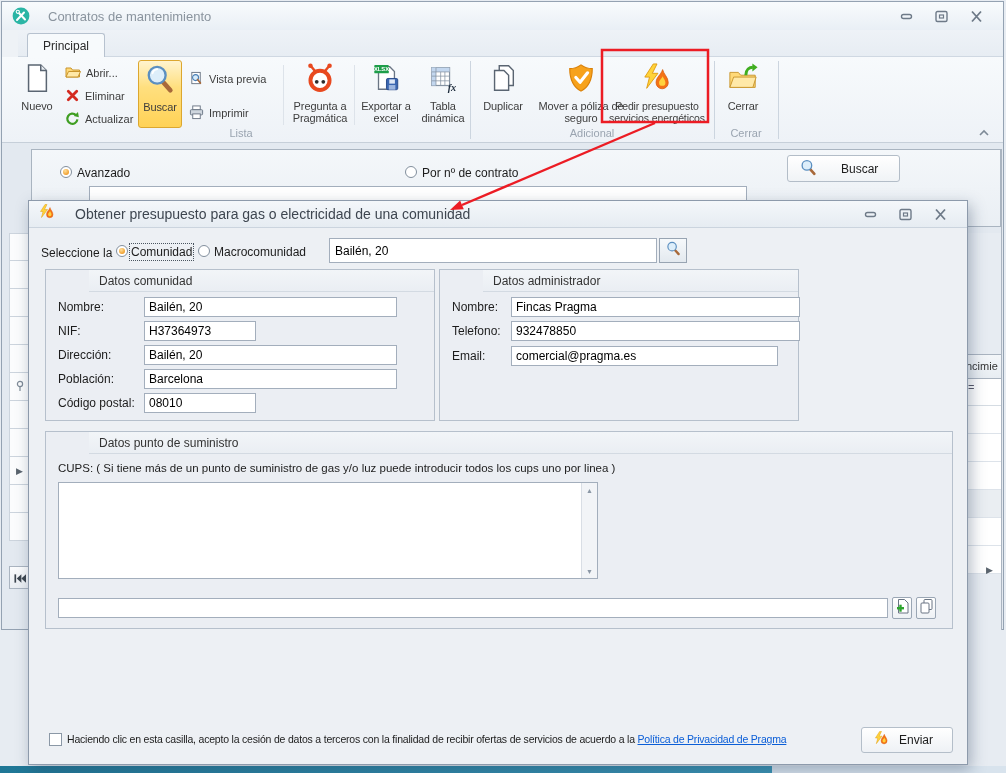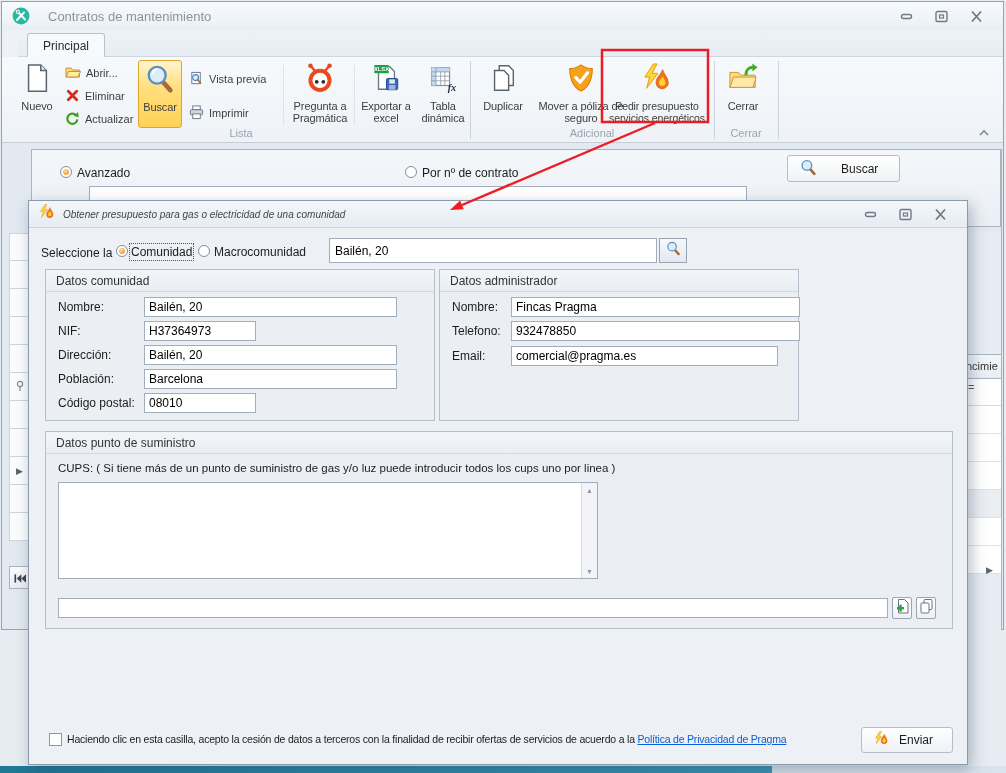--- a/index.html
+++ b/index.html
@@ -40,26 +40,26 @@
   .grid-rcol{position:absolute;left:962px;top:90px;width:38px;height:398px;background:#e7ecf2;}
   .rhead{position:absolute;left:0;top:121px;width:38px;height:25px;background:linear-gradient(#f3f6f9,#e8edf2);border:1px solid #aab4c0;font-size:11px;color:#333;overflow:hidden;padding:5px 0 0 1px;}
   .rfilter{position:absolute;left:0;top:146px;width:38px;height:27px;background:#fff;border:1px solid #d5dce3;border-top:none;font-size:11px;color:#556;padding:2px 0 0 3px;}
   .rrow{position:absolute;left:0;width:38px;height:28px;background:#fff;border-bottom:1px solid #dde3ea;border-left:1px solid #d5dce3;border-right:1px solid #d5dce3;}
   .redge{position:absolute;left:999px;top:6px;width:1px;height:481px;background:#aab4c0;}
   .scroll-arrow{font-size:9px;color:#5a646e;}
 
   
   .dialog{position:absolute;left:28px;top:200px;width:940px;height:565px;background:#edf0f4;border:1px solid #8d9aab;box-shadow:3px 5px 14px rgba(40,60,90,.35);z-index:10;}
   .dlg-titlebar{position:absolute;left:0;top:0;right:0;height:27px;background:linear-gradient(#f4f7fa,#e6ecf2);border-bottom:1px solid #cbd4de;display:flex;align-items:center;padding:0 10px;}
-  .dlg-title{font-size:10px;color:#3e4650;margin-left:8px;white-space:nowrap;font-style:italic;}
+  .dlg-title{font-size:14px;color:#3e4650;margin-left:20px;white-space:nowrap;}
   .sel-label{position:absolute;left:12px;top:45px;font-size:12px;color:#1c1c1c;}
   .focus-dotted{outline:1px dotted #4a5560;outline-offset:1px;}
   .combo{position:absolute;left:300px;top:37px;width:328px;height:25px;border:1px solid #a3aebc;background:#fff;font-family:inherit;font-size:12px;padding:0 5px;}
   .mini-search{position:absolute;left:630px;top:37px;width:28px;height:25px;border:1px solid #98a4b2;background:linear-gradient(#f6f9fb,#e3e9ef);display:flex;align-items:center;justify-content:center;}
-  .gbox{position:absolute;border:1px solid #b6c0cc;background:#ebeef3;}
+  .gbox{position:absolute;border:1px solid #b6c0cc;background:#ebeef3;padding-left:43px;}
   .gbox-head{height:22px;border-bottom:1px solid #d3dae2;background:linear-gradient(#f2f5f8,#eaeef3);font-size:12px;color:#333;padding:4px 0 0 10px;}
   .frow{position:absolute;left:12px;height:20px;}
   .flabel{position:absolute;left:0;top:3px;font-size:12px;color:#1c1c1c;white-space:nowrap;}
   .tfield{position:absolute;top:0;height:20px;border:1px solid #a3aebc;background:#fff;font-size:12px;font-family:inherit;padding:0 4px;}
   .cups-label{position:absolute;left:12px;top:30px;font-size:11.5px;color:#1c1c1c;}
   .cups{position:absolute;left:12px;top:50px;width:540px;height:97px;border:1px solid #a3aebc;background:#fff;resize:none;font-family:inherit;font-size:12px;overflow:hidden;padding:2px 20px 2px 4px;}
   .vscroll{position:absolute;left:535px;top:51px;width:16px;height:95px;background:#f2f4f7;border-left:1px solid #d9dee5;}
   .varrow{position:absolute;left:0;width:15px;height:14px;display:flex;align-items:center;justify-content:center;font-size:7px;color:#8b97a5;}
   .adjunte-label{position:absolute;left:12px;top:152px;font-size:11.5px;color:#1c1c1c;}
   .file-field{position:absolute;left:12px;top:166px;width:830px;height:20px;border:1px solid #a3aebc;background:#fff;font-family:inherit;font-size:12px;padding:0 4px;}

